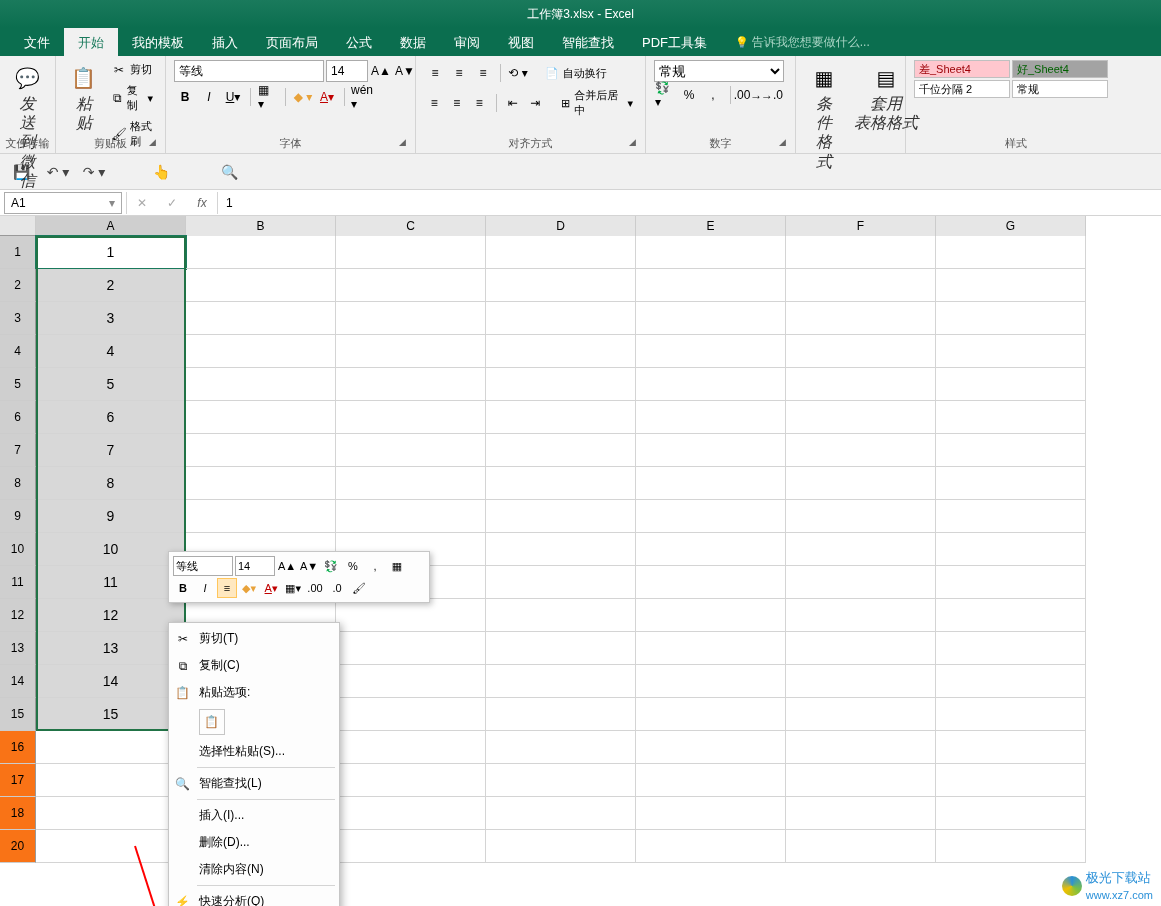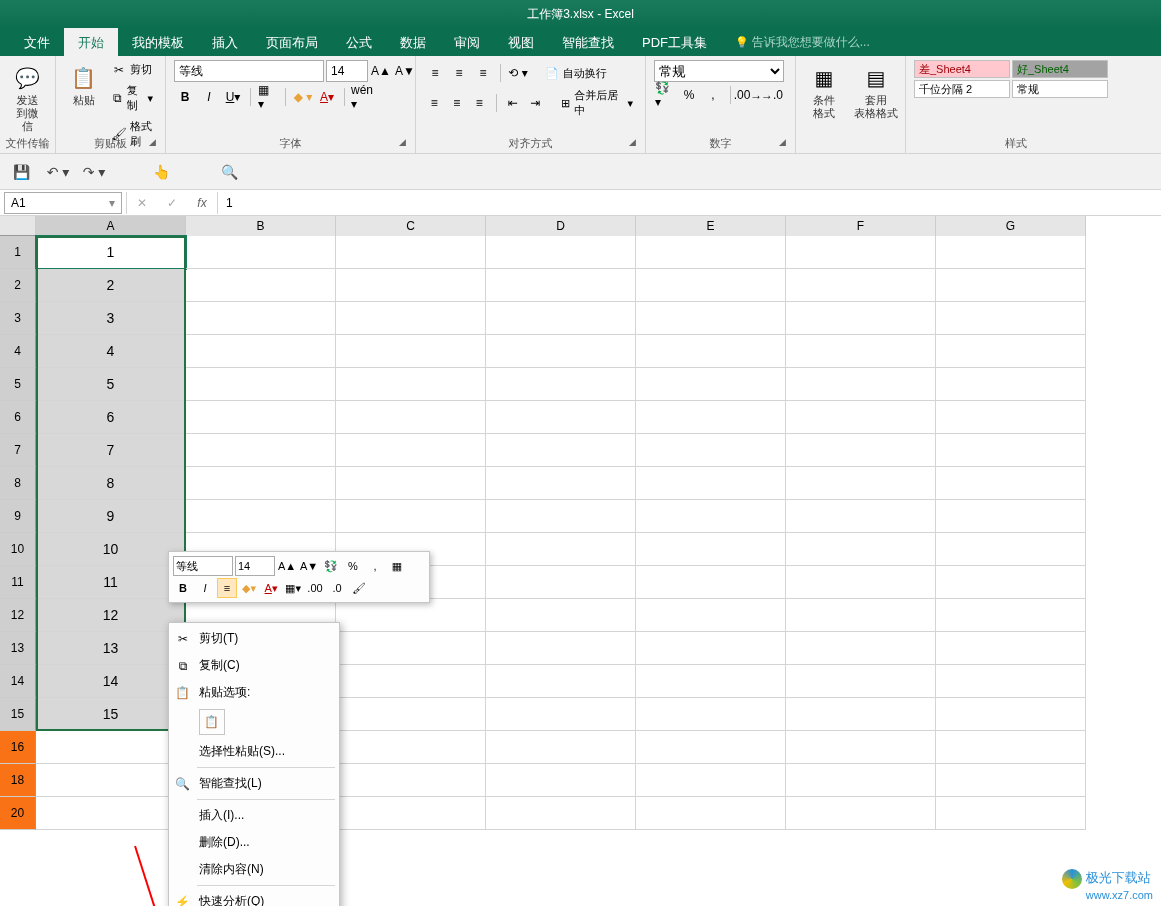--- a/index.html
+++ b/index.html
@@ -15,21 +15,21 @@
 .tell-me { color: #a8d4c4; padding: 6px 14px; font-size: 12px; }
 .tell-me::before { content: "💡 "; font-size: 11px; }
 
 
 .ribbon-content { background: #f1f1f1; height: 98px; border-bottom: 1px solid #d4d4d4; display: flex; }
 .ribbon-group { border-right: 1px solid #d4d4d4; padding: 4px 8px; display: flex; flex-direction: column; position: relative; }
 .group-label { position: absolute; bottom: 2px; left: 0; right: 0; text-align: center; font-size: 11px; color: #555; }
 .group-body { display: flex; gap: 4px; flex: 1; }
 .big-btn { display: flex; flex-direction: column; align-items: center; justify-content: flex-start; padding: 4px 6px; gap: 2px; cursor: pointer; }
 .big-btn-icon { width: 28px; height: 28px; display: flex; align-items: center; justify-content: center; font-size: 20px; }
-.big-btn-label { font-size: 11px; color: #333; text-align: center; line-height: 1.2; }
+.big-btn-label { font-size: 16px; color: #333; text-align: center; line-height: 1.2; font-style: italic; }
 .vstack { display: flex; flex-direction: column; gap: 2px; justify-content: center; }
 .small-btn { display: flex; align-items: center; gap: 4px; padding: 2px 4px; font-size: 11px; cursor: pointer; }
 .small-icon { width: 14px; height: 14px; display: inline-flex; align-items: center; justify-content: center; font-size: 12px; }
 .font-sel { display: flex; gap: 2px; margin-bottom: 4px; }
 .font-name { width: 150px; height: 22px; border: 1px solid #ababab; background: #fff; padding: 0 4px; font-size: 12px; }
 .font-size { width: 42px; height: 22px; border: 1px solid #ababab; background: #fff; padding: 0 4px; font-size: 12px; }
 .btn-row { display: flex; gap: 2px; align-items: center; margin-top: 2px; }
 .sq-btn { width: 22px; height: 22px; display: flex; align-items: center; justify-content: center; cursor: pointer; border: 1px solid transparent; }
 .sep { width: 1px; height: 18px; background: #c0c0c0; margin: 0 4px; }
 .launcher { position: absolute; right: 2px; bottom: 2px; width: 14px; height: 14px; font-size: 9px; color: #666; cursor: pointer; }
@@ -76,21 +76,21 @@
 
 
 .ctx-menu { position: absolute; left: 168px; top: 406px; width: 172px; background: #fdfdfd; border: 1px solid #c6c6c6; box-shadow: 2px 2px 8px rgba(0,0,0,0.3); padding: 2px 0; }
 .ctx-item { display: flex; align-items: center; padding: 5px 8px 5px 30px; font-size: 12px; position: relative; cursor: pointer; }
 .ctx-icon { position: absolute; left: 6px; width: 16px; height: 16px; display: flex; align-items: center; justify-content: center; font-size: 12px; }
 .ctx-sep { height: 1px; background: #d4d4d4; margin: 2px 4px 2px 28px; }
 .ctx-paste-opts { padding: 3px 8px 3px 30px; }
 .ctx-paste-btn { width: 26px; height: 26px; border: 1px solid #c6c6c6; display: inline-flex; align-items: center; justify-content: center; }
 
 .arrow-annot { position: absolute; left: 130px; top: 625px; pointer-events: none; }
-.watermark { position: absolute; right: 8px; bottom: 4px; font-size: 13px; color: #2a90d8; display: flex; align-items: flex-start; gap: 4px; }
+.watermark { position: absolute; right: 8px; bottom: 4px; font-size: 13px; color: #2a90d8; display: flex; align-items: center; gap: 4px; }
 .wm-icon { width: 20px; height: 20px; background: conic-gradient(#2a90d8, #7bc043, #f0c000, #2a90d8); border-radius: 50%; }
 </style>
 </head>
 <body>
 
 <div class="title-bar">
   <span>
     <span>工作簿3.xlsx</span><span> - </span><span>Excel</span>
   </span>
 </div>
@@ -432,20 +432,30 @@
         <div class="row-h">16</div>
         <div class="cell"></div>
         <div class="cell"></div>
         <div class="cell"></div>
         <div class="cell"></div>
         <div class="cell"></div>
         <div class="cell"></div>
         <div class="cell"></div>
       </div>
       <div class="row">
+        <div class="row-h">17</div>
+        <div class="cell"></div>
+        <div class="cell"></div>
+        <div class="cell"></div>
+        <div class="cell"></div>
+        <div class="cell"></div>
+        <div class="cell"></div>
+        <div class="cell"></div>
+      </div>
+      <div class="row">
         <div class="row-h">18</div>
         <div class="cell"></div>
         <div class="cell"></div>
         <div class="cell"></div>
         <div class="cell"></div>
         <div class="cell"></div>
         <div class="cell"></div>
         <div class="cell"></div>
       </div>
       <div class="row">

